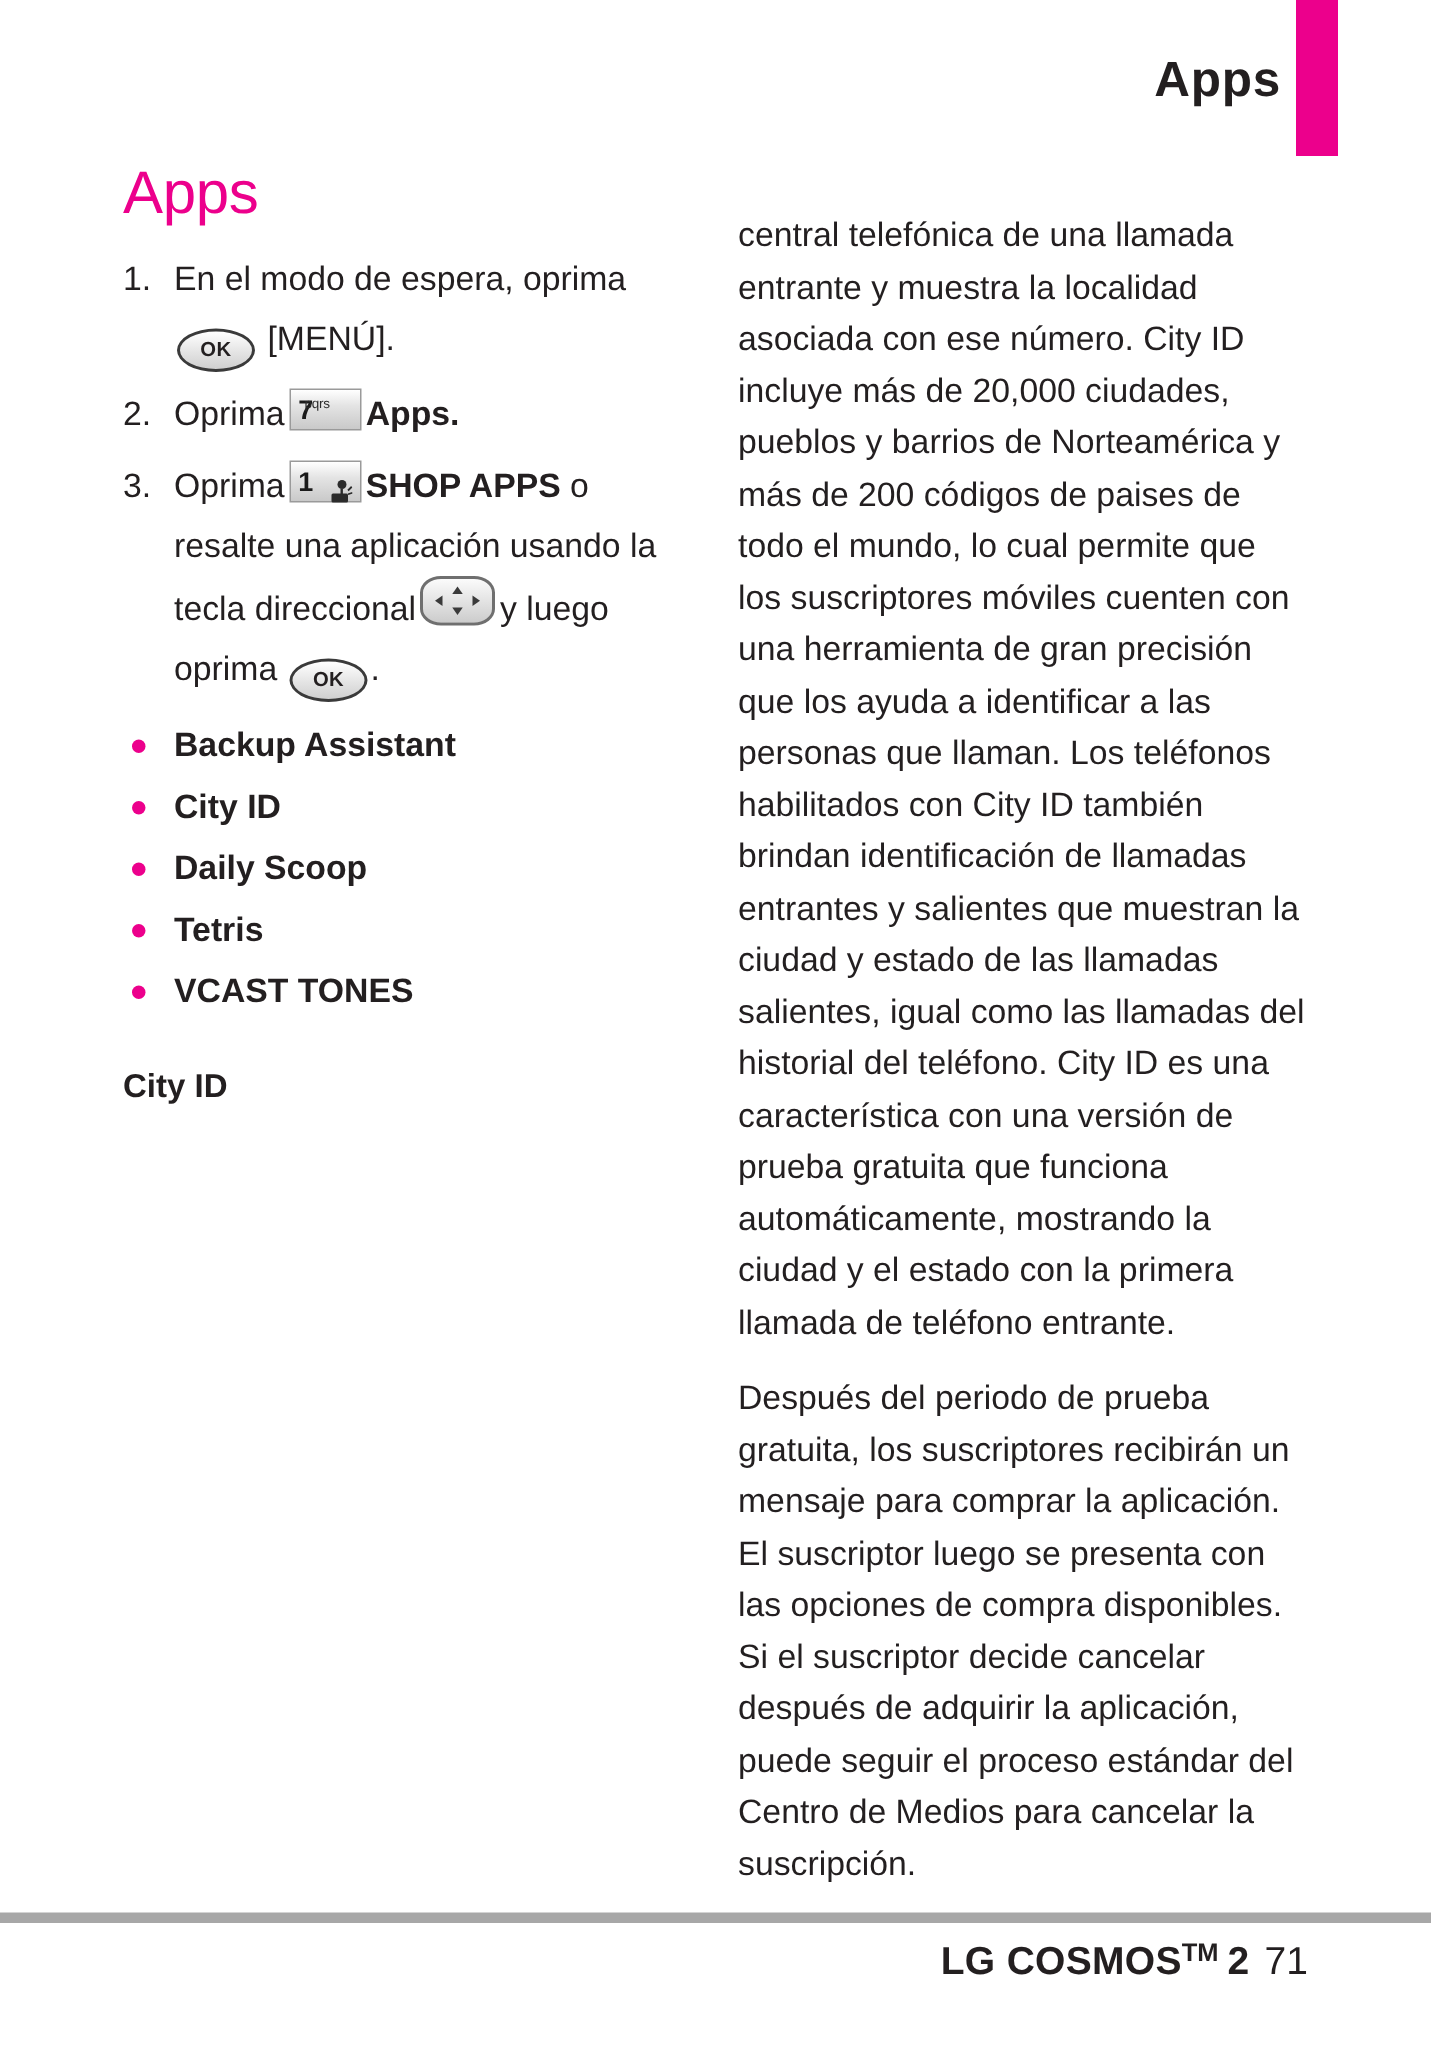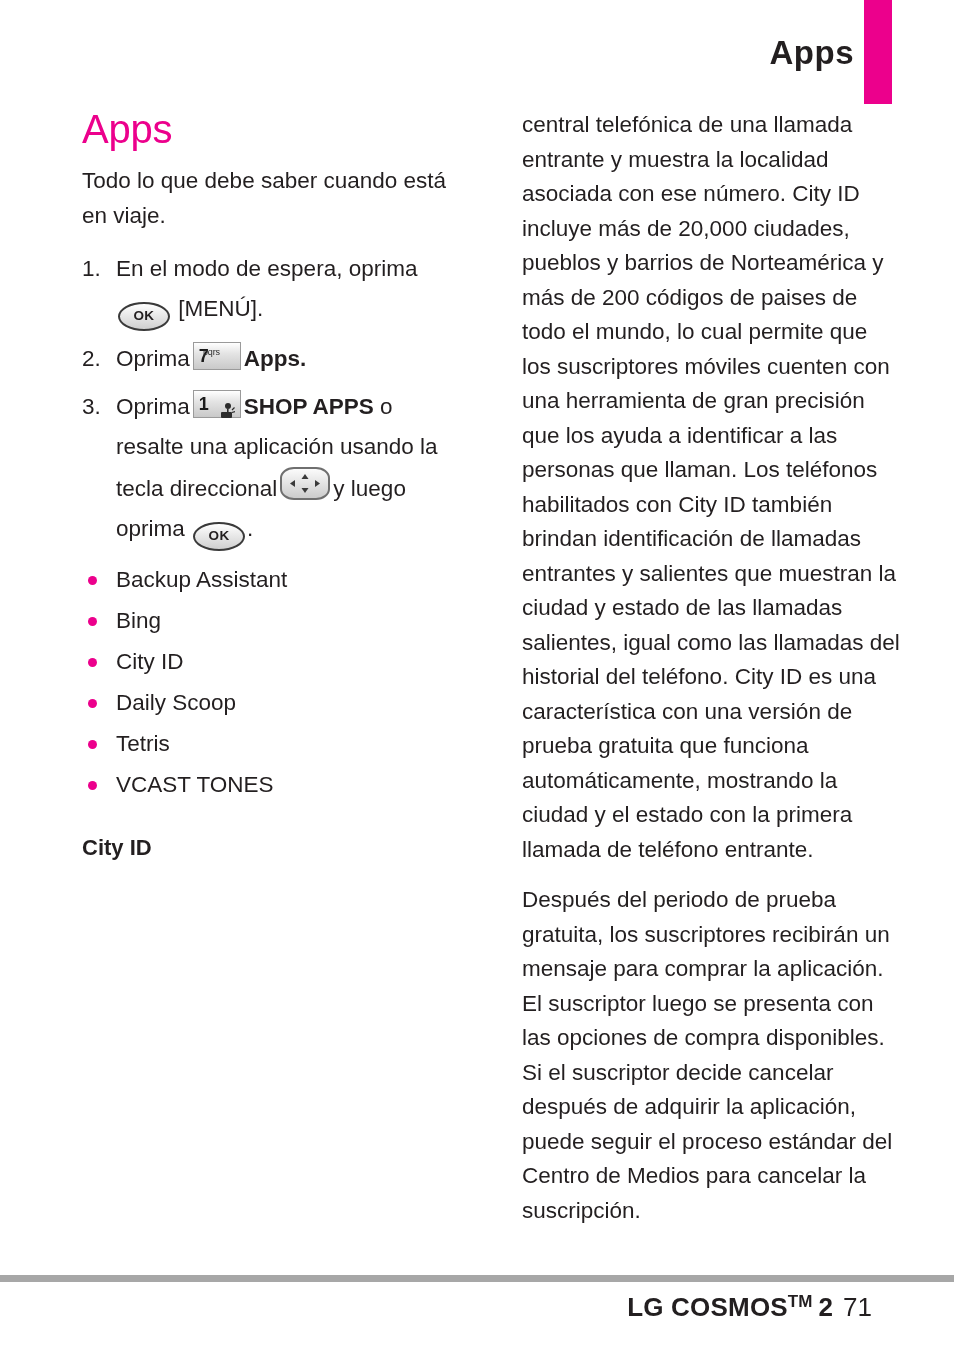--- a/index.html
+++ b/index.html
@@ -50,21 +50,21 @@
     left: 0;
     right: 0;
     bottom: 110px;
   }
   .col {
     position: absolute;
     top: 0;
     width: 378px;
   }
   .col-left  { left: 82px; }
-  .col-right { left: 522px; }
+  .col-right { left: 492px; margin-top: 32px; }
 
   
   h1.section-title {
     font-size: 40px;
     font-weight: normal;
     color: #ec008c;
     margin: 0 0 14px 0;
     line-height: 1.05;
     letter-spacing: -0.2px;
   }
@@ -108,20 +108,21 @@
     list-style: none;
     margin: 8px 0 0 0;
     padding: 0;
   }
   ul.applist li {
     position: relative;
     font-size: 22.5px;
     line-height: 41px;
     padding-left: 34px;
     color: #231f20;
+    font-weight: bold;
   }
   ul.applist li .dot {
     position: absolute;
     left: 6px;
     top: 17px;
     width: 9px;
     height: 9px;
     border-radius: 50%;
     background: #ec008c;
   }
@@ -228,21 +229,20 @@
   <div class="header-title">Apps</div>
   <div class="header-tab"></div>
 </div>
 
 <div class="page">
 
   <div class="col col-left">
 
     <h1 class="section-title">Apps</h1>
 
-    <p class="body-text">Todo lo que debe saber cuando está en viaje.</p>
 
     <div class="steps">
 
       <div class="step">
         <span class="step-num">1.</span>
         <span>En el modo de espera, oprima</span>
         <span class="key key-ok">OK</span>
         <span>[MENÚ].</span>
       </div>
 
@@ -275,21 +275,20 @@
               <polygon points="38,14.5 33,11 33,18" fill="#3a3a3a"></polygon>
             </svg>
           </span><span>y luego oprima</span>
         <span class="key key-ok">OK</span><span>.</span>
       </div>
 
     </div>
 
     <ul class="applist">
       <li><span class="dot"></span><span>Backup Assistant</span></li>
-      <li><span class="dot"></span><span>Bing</span></li>
       <li><span class="dot"></span><span>City ID</span></li>
       <li><span class="dot"></span><span>Daily Scoop</span></li>
       <li><span class="dot"></span><span>Tetris</span></li>
       <li><span class="dot"></span><span>VCAST TONES</span></li>
     </ul>
 
     <h2 class="sub-title">City ID</h2>
 
 
   </div>

